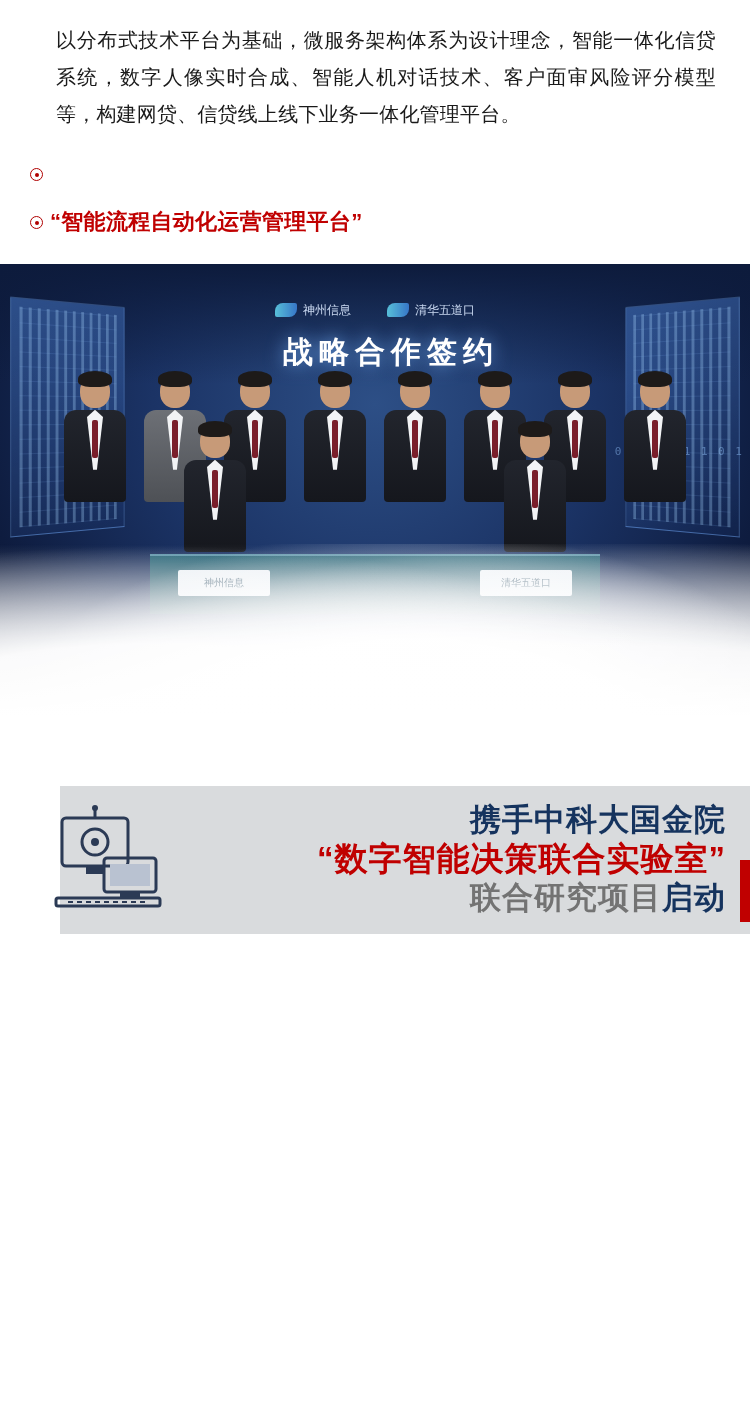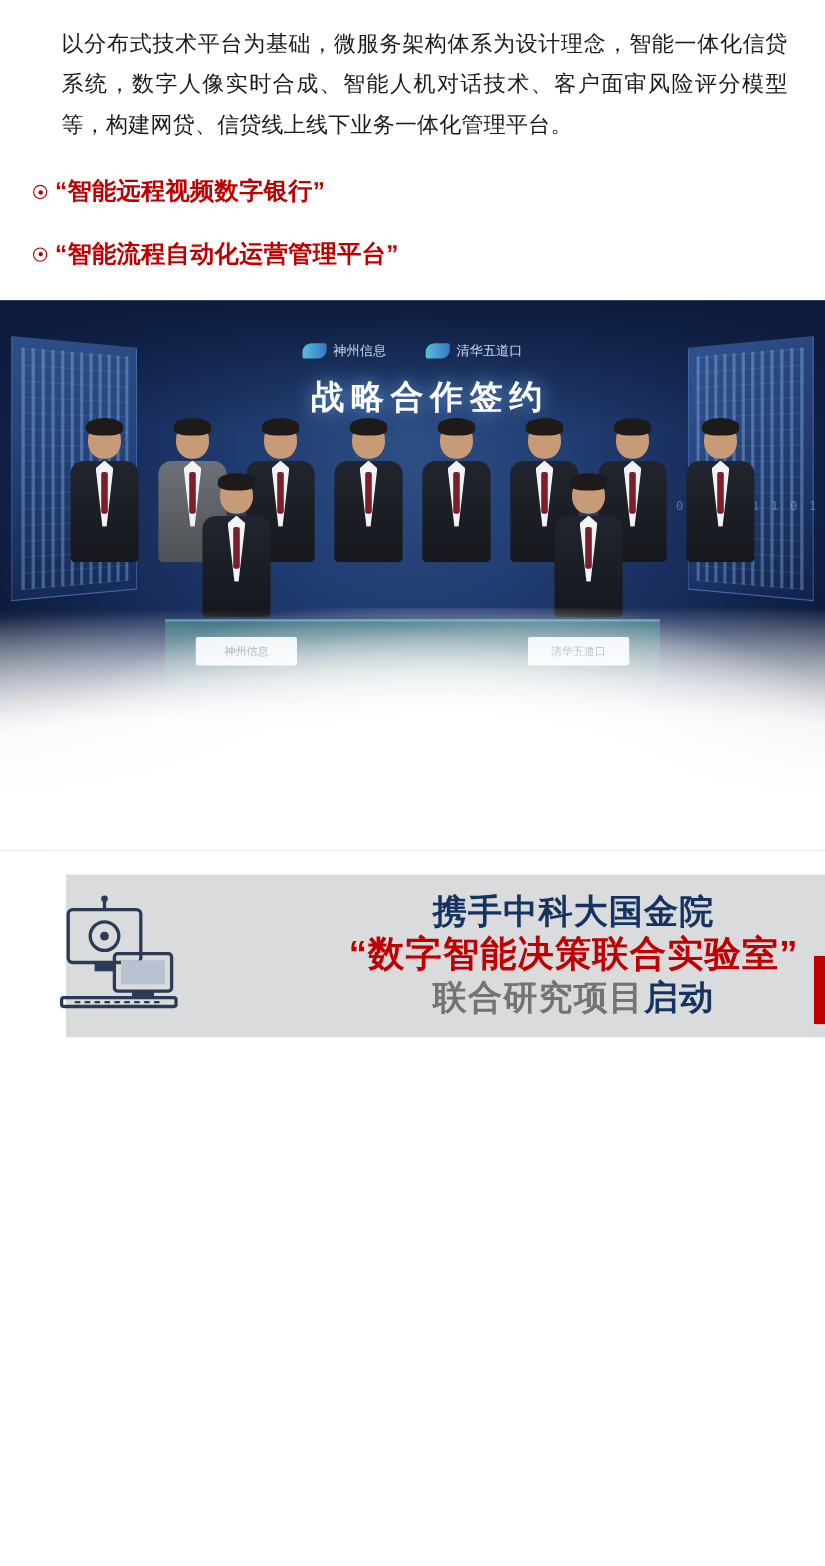--- a/index.html
+++ b/index.html
@@ -198,21 +198,21 @@
     position:relative;
     z-index:2;
     margin-left:48px;
     width:120px; height:110px;
     color:#2b3a55;
   }
   .footer-text {
     position:relative; z-index:2;
     margin-left:auto;
     margin-right:24px;
-    text-align:center;
+    text-align:right;
     line-height:1.22;
   }
   .ft1 { color:#15335e; font-size:31px; font-weight:bold; letter-spacing:1px; }
   .ft2 { color:#c00000; font-size:33px; font-weight:bold; letter-spacing:1px; }
   .ft3 { font-size:31px; font-weight:bold; letter-spacing:1px; }
   .ft3 .red { color:#737373; }
   .ft3 .blue { color:#15335e; }
   .edge-red {
     position:absolute; right:0; top:96px;
     width:10px; height:62px; background:#c00000;
@@ -225,21 +225,20 @@
 
   <div class="sections">
 
     <div class="section">
       <div class="sec-body">以分布式技术平台为基础，微服务架构体系为设计理念，智能一体化信贷系统，数字人像实时合成、智能人机对话技术、客户面审风险评分模型等，构建网贷、信贷线上线下业务一体化管理平台。</div>
     </div>
 
     <div class="section">
       <div class="sec-head">
         <span class="bullet-icon"></span>
-        <span class="sec-title">“智能远程视频数字银行”</span>
       </div>
     </div>
 
     <div class="section">
       <div class="sec-head">
         <span class="bullet-icon"></span>
         <span class="sec-title">“智能流程自动化运营管理平台”</span>
       </div>
     </div>
 

